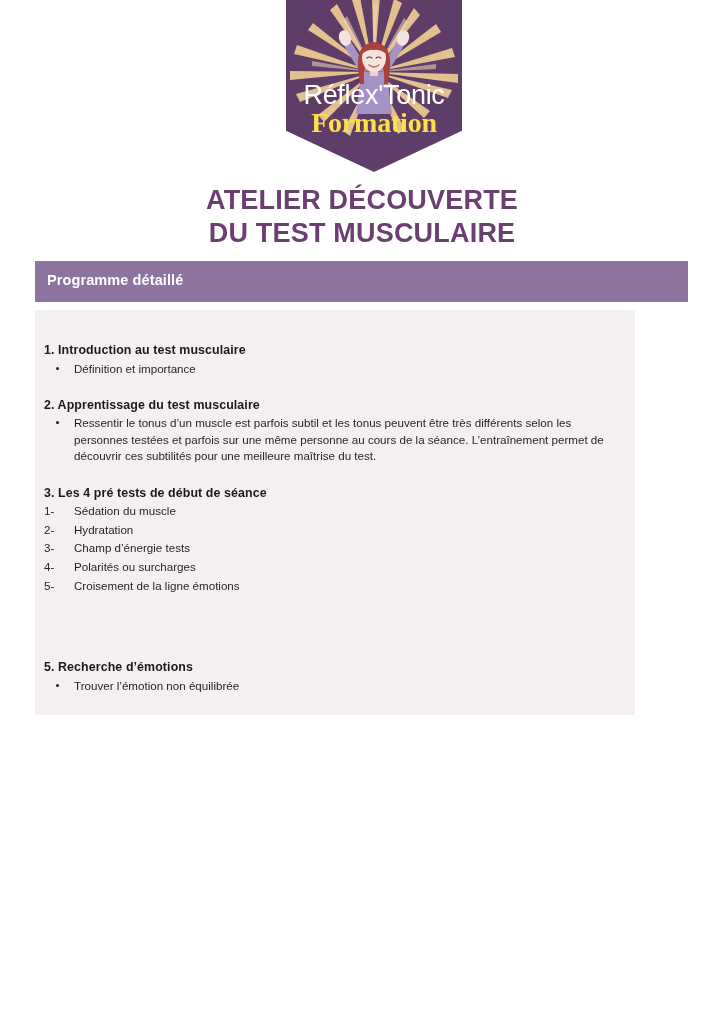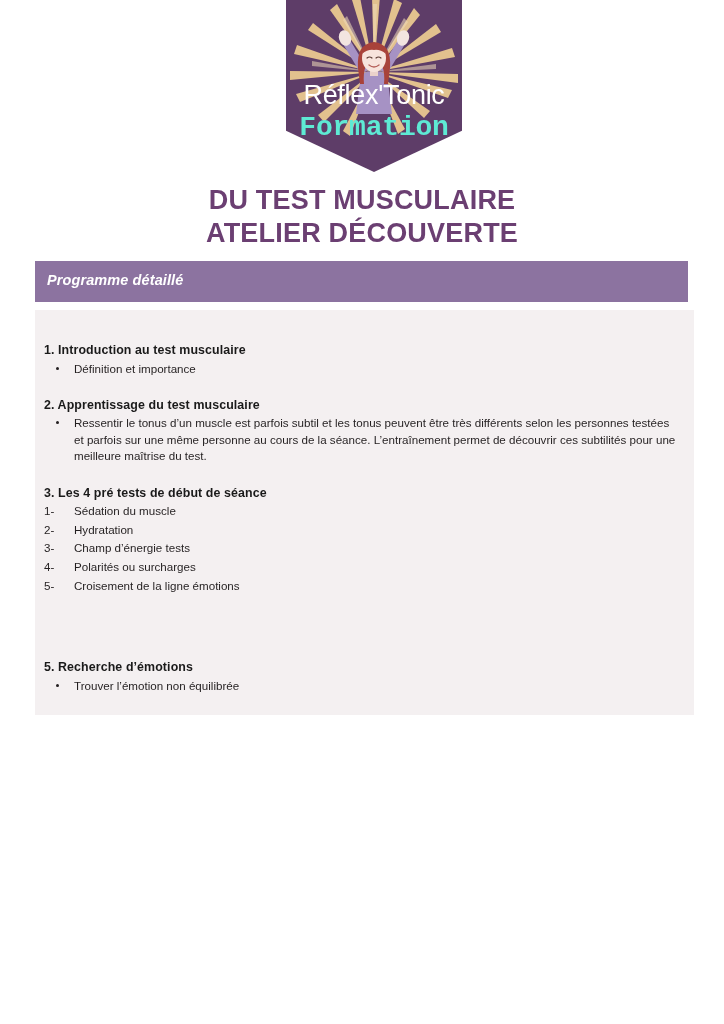--- a/index.html
+++ b/index.html
@@ -57,26 +57,25 @@
   }
   .logo-line1 {
     display: block;
     color: #ffffff;
     font-size: 27px;
     letter-spacing: -0.3px;
     font-family: "Liberation Sans", sans-serif;
   }
   .logo-line2 {
     display: block;
-    margin-top: 5px;
-    color: #5eead4;
+    color: #fde047;
     font-size: 28px;
     font-weight: bold;
     letter-spacing: -0.2px;
-    font-family: Liberation Mono, monospace;
+    font-family: Liberation Serif, serif;
   }
 
   
   .doc-title {
     position: absolute;
     left: 0;
     right: 0;
     top: 184px;
     text-align: center;
     color: #6B3F72;
@@ -91,38 +90,37 @@
 
   
   .section-bar {
     position: absolute;
     left: 35px;
     top: 261px;
     width: 653px;
     height: 41px;
     background: #8C73A0;
     box-sizing: border-box;
-    font-style: italic;
   }
   .section-bar-label {
     position: absolute;
     left: 12px;
     top: 11px;
     color: #ffffff;
     font-size: 14.5px;
     font-weight: bold;
     letter-spacing: 0.1px;
   }
 
   
   .content-panel {
     position: absolute;
     left: 35px;
     top: 310px;
-    width: 659px;
+    width: 600px;
     height: 405px;
     background: #F4F0F1;
     box-sizing: border-box;
   }
   .content-inner {
     position: absolute;
     left: 9px;
     top: 33px;
     right: 12px;
   }
@@ -250,22 +248,22 @@
     </svg>
 
     <div class="logo-text">
       <span class="logo-line1">Réflex'Tonic</span>
       <span class="logo-line2">Formation</span>
     </div>
   </div>
 </div>
 
 <div class="doc-title">
+  <span class="tl">ATELIER DÉCOUVERTE</span>
   <span class="tl">DU TEST MUSCULAIRE</span>
-  <span class="tl">ATELIER DÉCOUVERTE</span>
 </div>
 
 <div class="section-bar">
   <div class="section-bar-label">Programme détaillé</div>
 </div>
 
 <div class="content-panel">
   <div class="content-inner">
 
     <div class="sec">

